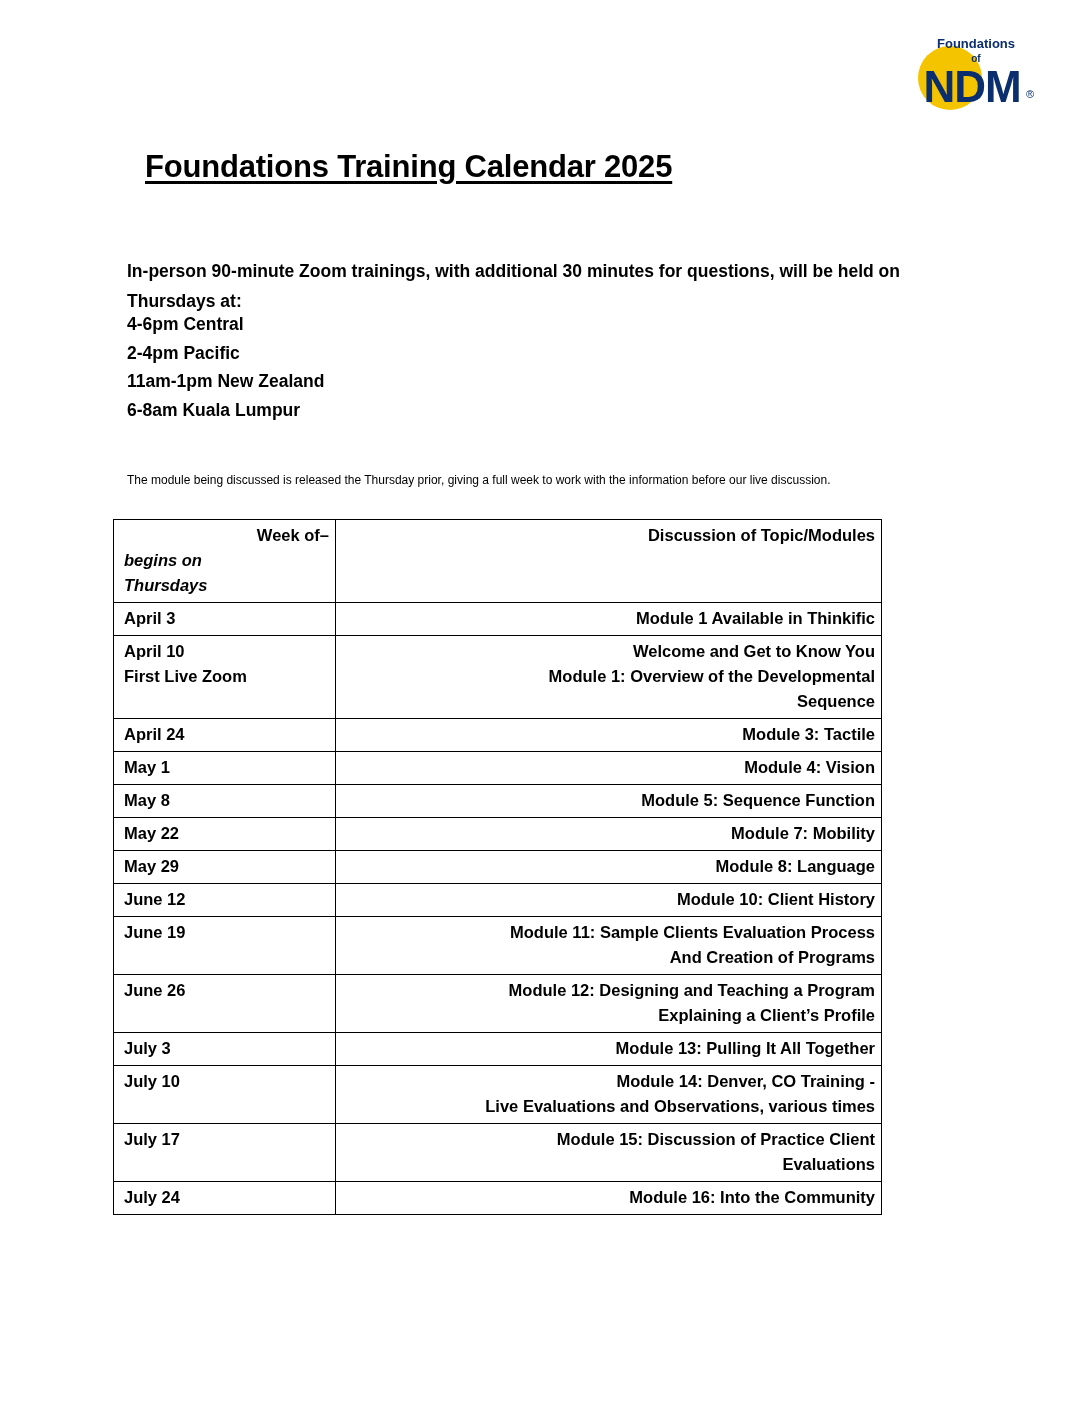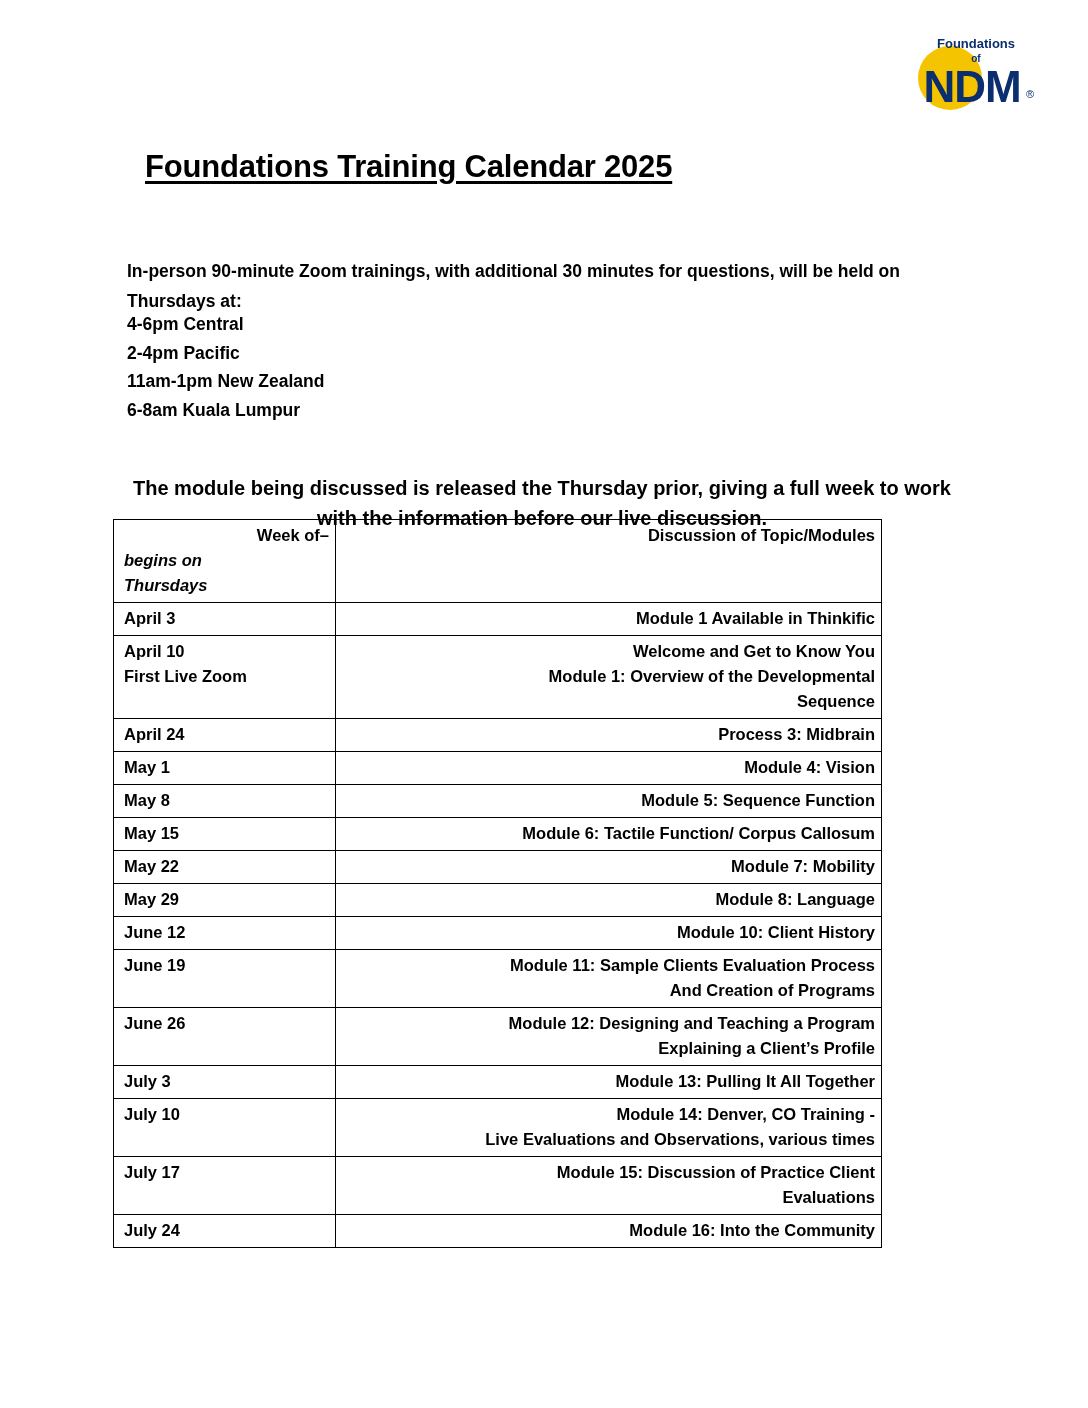--- a/index.html
+++ b/index.html
@@ -66,24 +66,23 @@
     font-weight: bold;
     line-height: 28.5px;
   }
   .times div { white-space: nowrap; }
 
   .note {
     position: absolute;
     left: 127px;
     top: 453px;
     width: 830px;
-    font-size: 20px;
-    font-weight: bold;
+    font-size: 12px;
+    font-weight: normal;
     line-height: 30px;
-    text-align: center;
   }
 
   
   .cal-table {
     position: absolute;
     left: 113px;
     top: 519px;
     width: 768px;
     border-collapse: collapse;
     table-layout: fixed;
@@ -167,45 +166,37 @@
             <span class="sub">Welcome and Get to Know You</span>
             <span class="sub">Module 1: Overview of the Developmental</span>
             <span class="sub">Sequence</span>
           </td>
         </tr>
         <tr>
           <td class="col-week">
             <span class="sub">April 24</span>
           </td>
           <td class="col-topic">
-            <span class="sub">Process 3: Midbrain</span>
+            <span class="sub">Module 3: Tactile</span>
           </td>
         </tr>
         <tr>
           <td class="col-week">
             <span class="sub">May 1</span>
           </td>
           <td class="col-topic">
             <span class="sub">Module 4: Vision</span>
           </td>
         </tr>
         <tr>
           <td class="col-week">
             <span class="sub">May 8</span>
           </td>
           <td class="col-topic">
             <span class="sub">Module 5: Sequence Function</span>
-          </td>
-        </tr>
-        <tr>
-          <td class="col-week">
-            <span class="sub">May 15</span>
-          </td>
-          <td class="col-topic">
-            <span class="sub">Module 6: Tactile Function/ Corpus Callosum</span>
           </td>
         </tr>
         <tr>
           <td class="col-week">
             <span class="sub">May 22</span>
           </td>
           <td class="col-topic">
             <span class="sub">Module 7: Mobility</span>
           </td>
         </tr>

